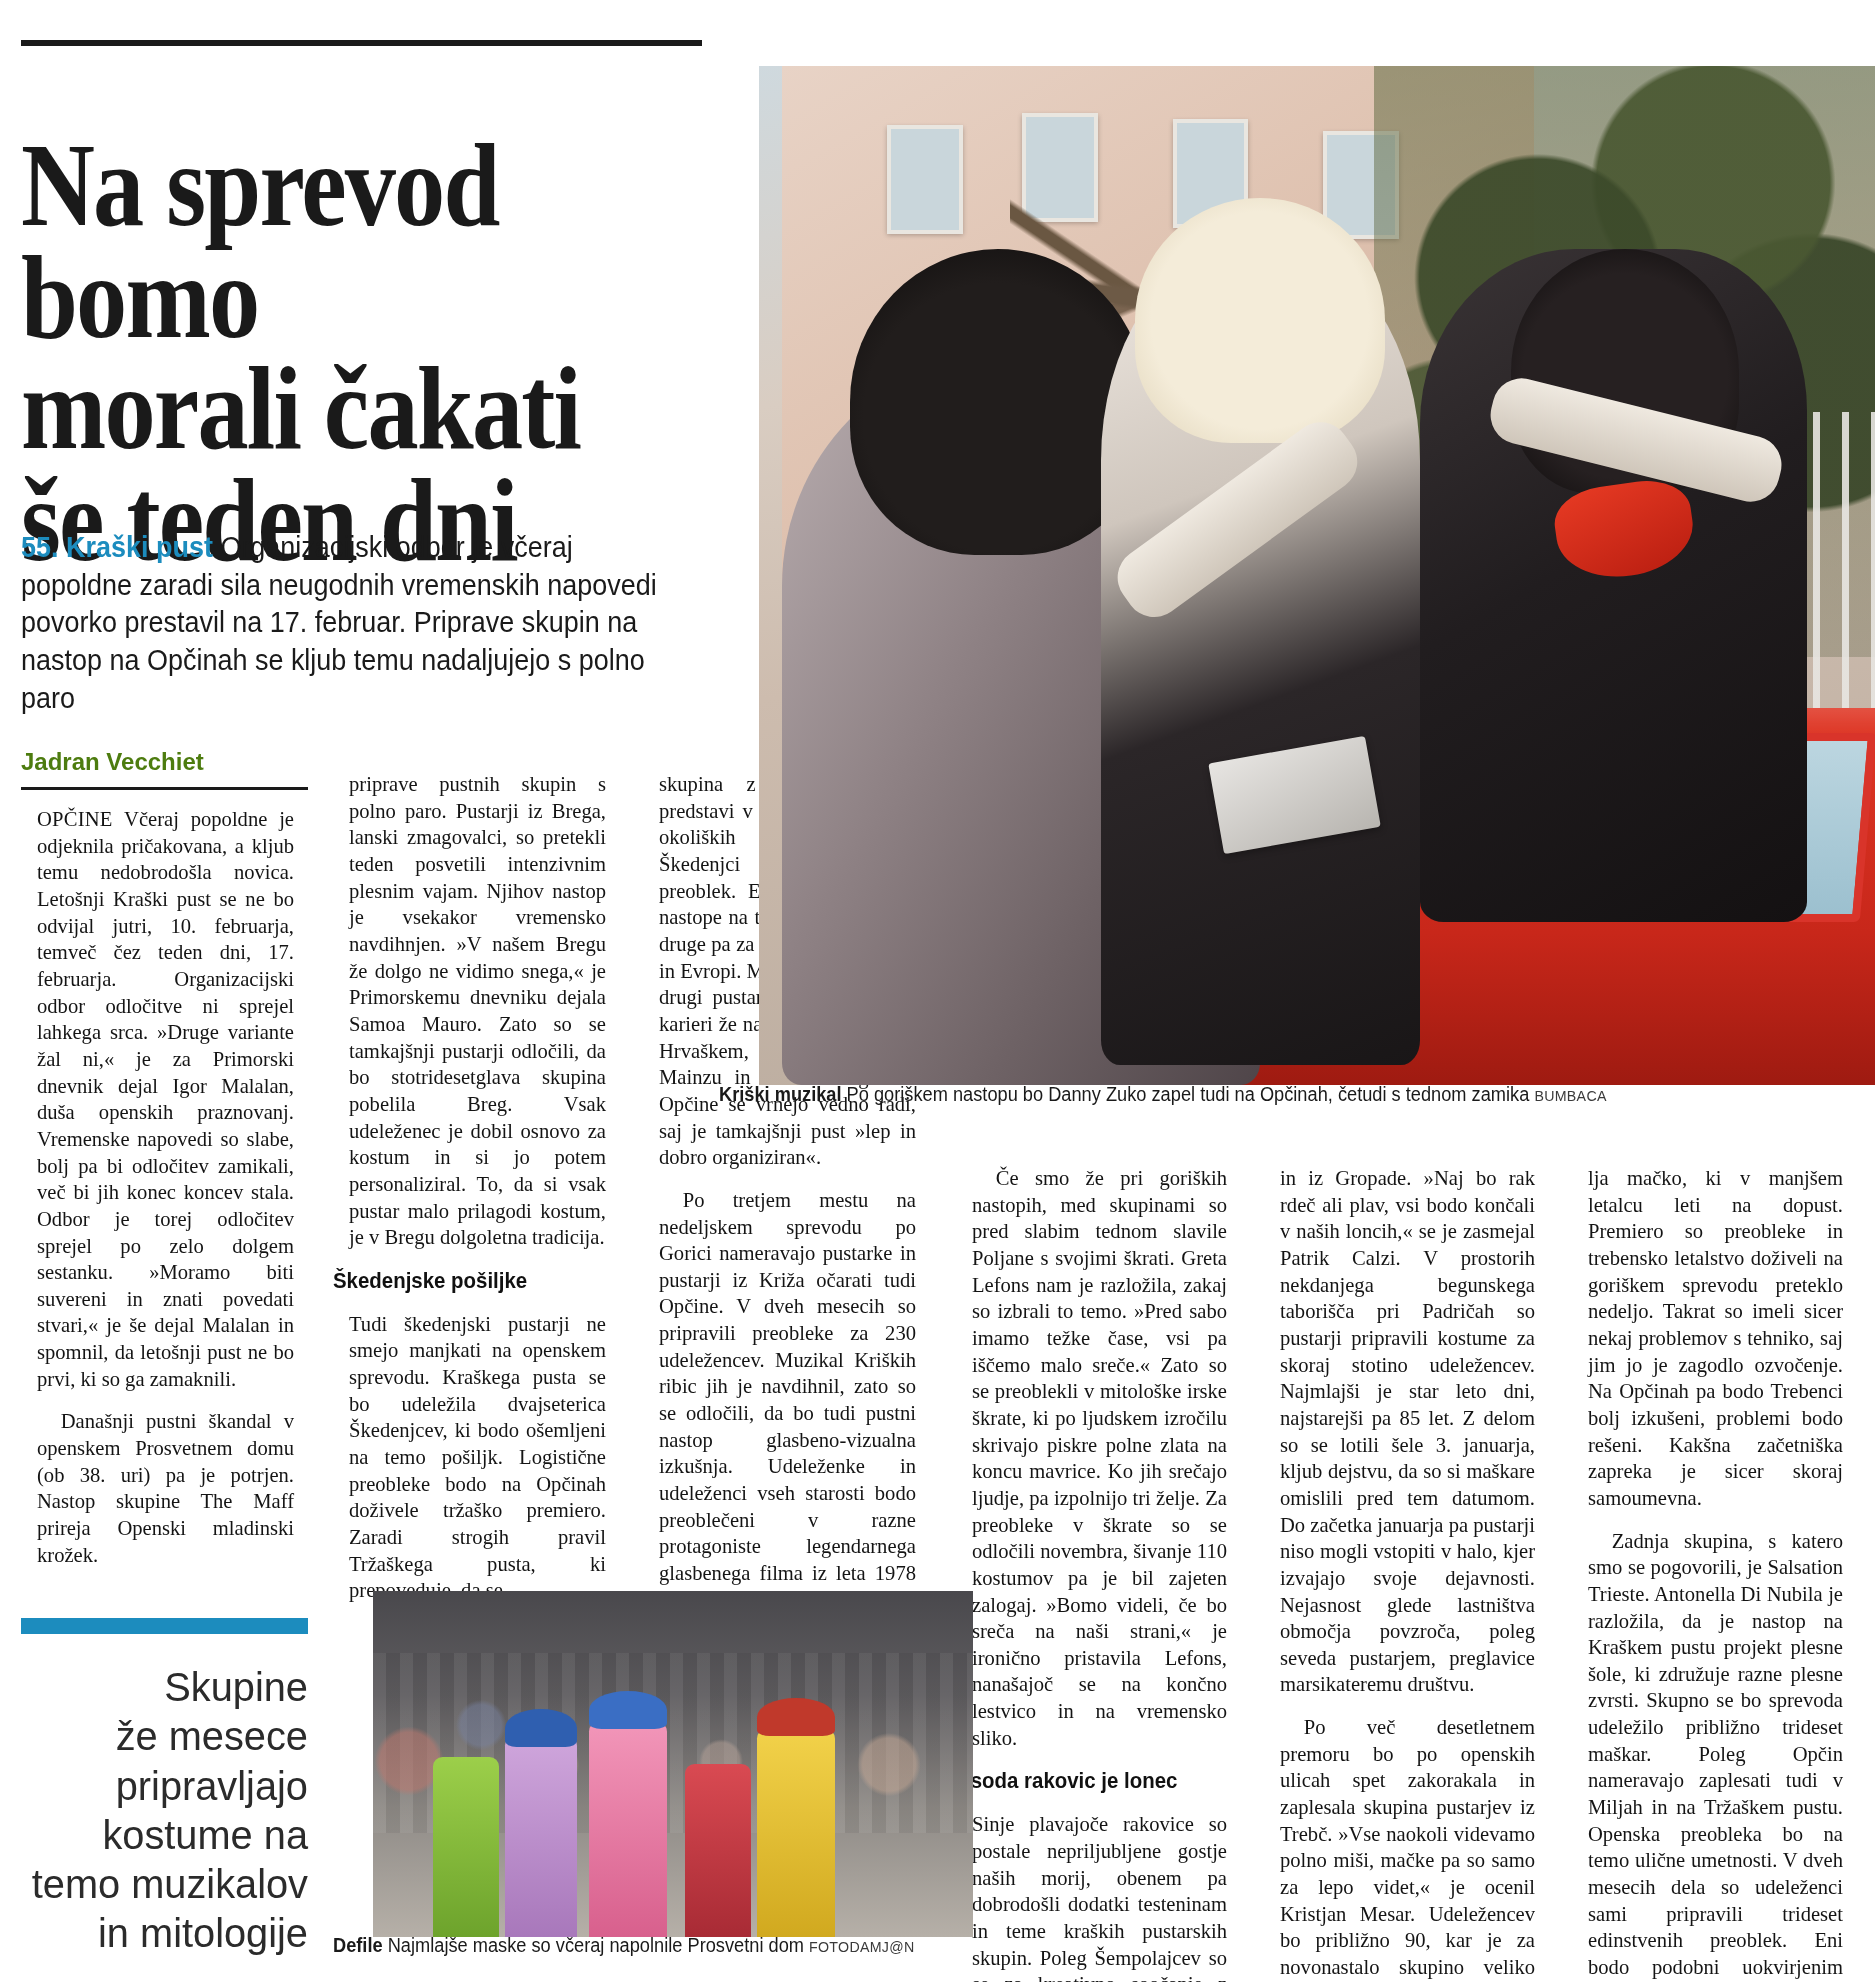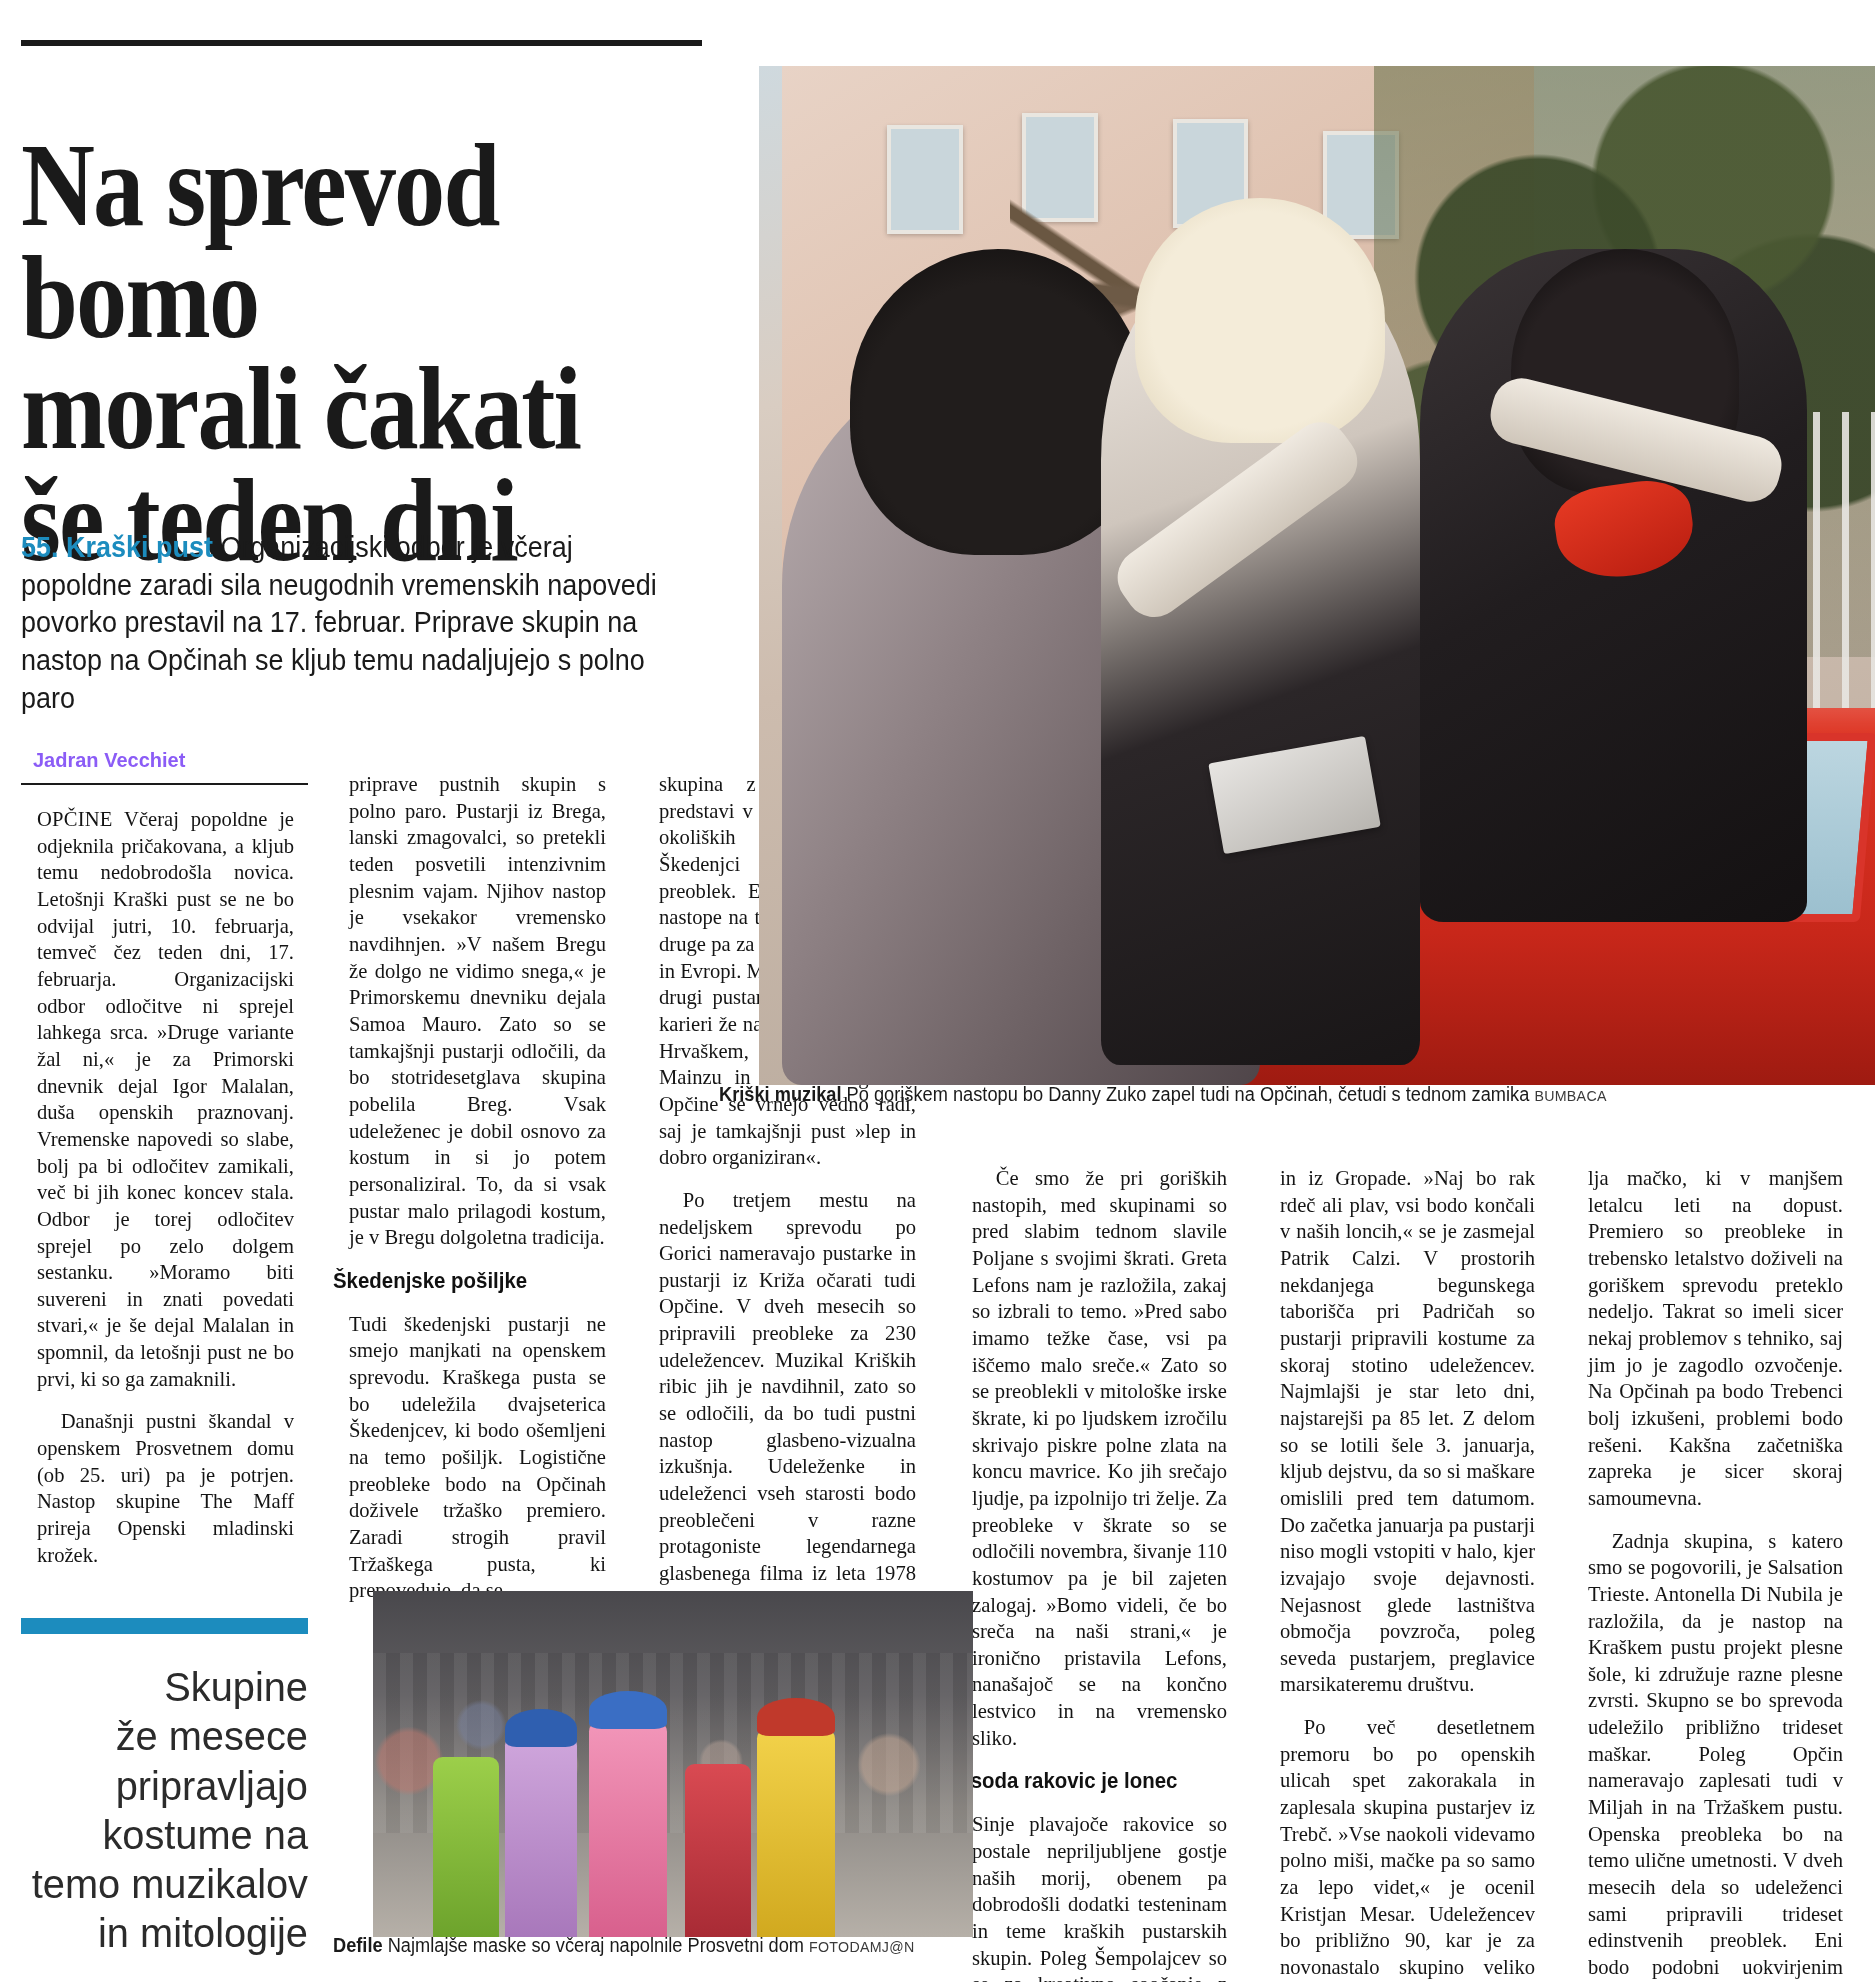--- a/index.html
+++ b/index.html
@@ -59,24 +59,23 @@
 
   
   #byline-wrap {
     position: absolute;
     left: 21px; top: 748px;
     width: 287px;
   }
   #byline {
     font-family: "Liberation Sans", sans-serif;
     font-weight: 700;
-    font-size: 20px;
+    font-size: 24px;
     line-height: 1.2;
-    color: #8b5cf6;
-    margin-left: 12px;
+    color: #4d7c0f;
   }
   #byline-rule {
     margin-top: 10.5px;
     width: 287px;
     height: 2.9px;
     background: #1a1a1a;
   }
 
   
   .col {
@@ -344,21 +343,21 @@
   <span class="kicker">55. Kraški pust</span><span> Organizacijski odbor je včeraj popoldne zaradi sila neugodnih vremenskih napovedi povorko prestavil na 17. februar. Priprave skupin na nastop na Opčinah se kljub temu nadaljujejo s polno paro</span>
 </div>
 
 <div id="byline-wrap">
   <div id="byline">Jadran Vecchiet</div>
   <div id="byline-rule"></div>
 </div>
 
 <div id="col1" class="col">
   <p class="first"><span class="lead">OPČINE</span><span> Včeraj popoldne je odjeknila pričakovana, a kljub temu nedobrodošla novica. Letošnji Kraški pust se ne bo odvijal jutri, 10. februarja, temveč čez teden dni, 17. februarja. Organizacijski odbor odločitve ni sprejel lahkega srca. »Druge variante žal ni,« je za Primorski dnevnik dejal Igor Malalan, duša openskih praznovanj. Vremenske napovedi so slabe, bolj pa bi odločitev zamikali, več bi jih konec koncev stala. Odbor je torej odločitev sprejel po zelo dolgem sestanku. »Moramo biti suvereni in znati povedati stvari,« je še dejal Malalan in spomnil, da letošnji pust ne bo prvi, ki so ga zamaknili.</span></p>
-  <p><span>Današnji pustni škandal v openskem Prosvetnem domu (ob 25. uri) pa je potrjen. Nastop skupine The Maff prireja Openski mladinski krožek.</span></p>
+  <p><span>Današnji pustni škandal v openskem Prosvetnem domu (ob 38. uri) pa je potrjen. Nastop skupine The Maff prireja Openski mladinski krožek.</span></p>
 </div>
 
 <div id="col2" class="col">
   <p class="first"><span>priprave pustnih skupin s polno paro. Pustarji iz Brega, lanski zmagovalci, so pretekli teden posvetili intenzivnim plesnim vajam. Njihov nastop je vsekakor vremensko navdihnjen. »V našem Bregu že dolgo ne vidimo snega,« je Primorskemu dnevniku dejala Samoa Mauro. Zato so se tamkajšnji pustarji odločili, da bo stotridesetglava skupina pobelila Breg. Vsak udeleženec je dobil osnovo za kostum in si jo potem personaliziral. To, da si vsak pustar malo prilagodi kostum, je v Bregu dolgoletna tradicija.</span></p>
   <h3 class="subhead">Škedenjske pošiljke</h3>
   <p class="first"><span>Tudi škedenjski pustarji ne smejo manjkati na openskem sprevodu. Kraškega pusta se bo udeležila dvajseterica Škedenjcev, ki bodo ošemljeni na temo pošiljk. Logistične preobleke bodo na Opčinah doživele tržaško premiero. Zaradi strogih pravil Tržaškega pusta, ki prepoveduje, da se</span></p>
 </div>
 
 <div id="col3" class="col">
   <p class="first"><span>skupina z istimi kostumi predstavi v Trstu in na drugih okoliških povorkah, imajo Škedenjci na zalogi več preoblek. Ene uporabljajo za nastope na tržaškem sprevodu, druge pa za povorke po okolici in Evropi. Mario Debernardi in drugi pustarji so v dolgoletni karieri že nastopili marsikje na Hrvaškem, v nemškem Mainzu in tudi v Pragi. Na Opčine se vrnejo vedno radi, saj je tamkajšnji pust »lep in dobro organiziran«.</span></p>

